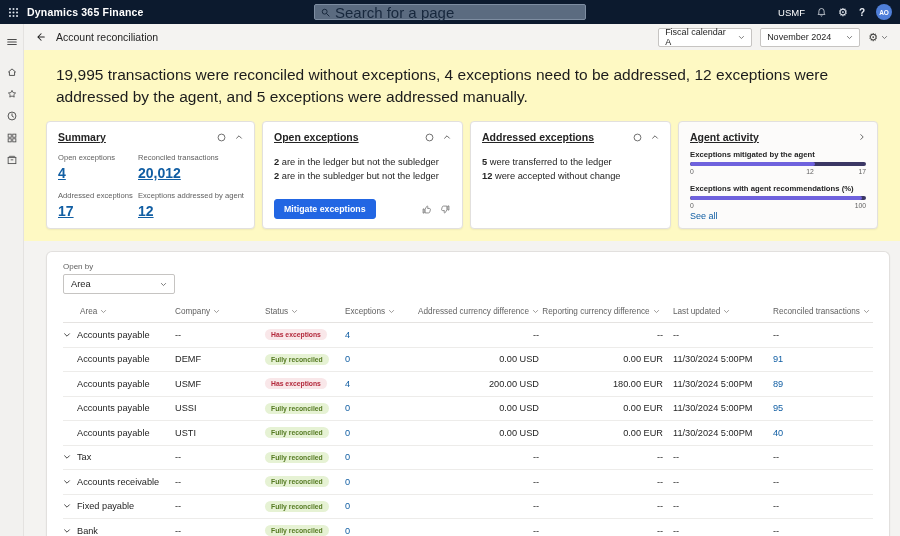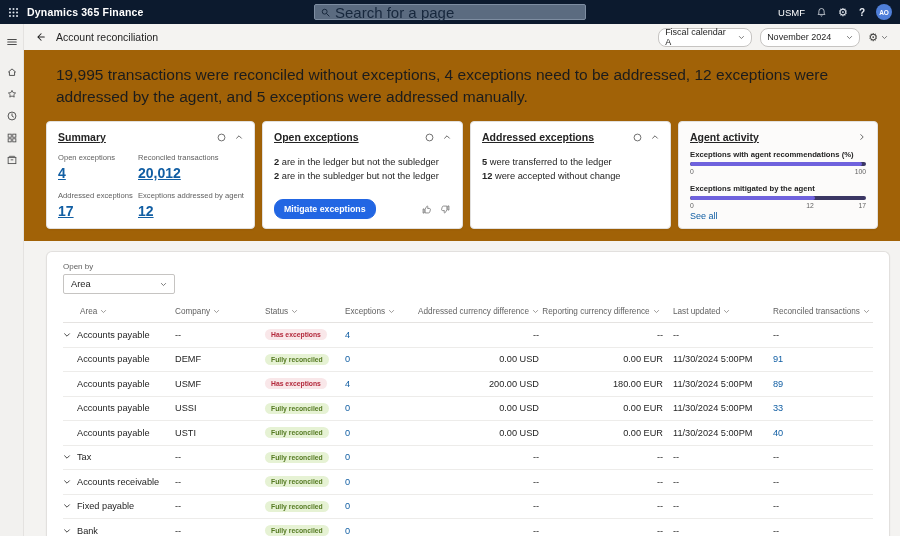--- a/index.html
+++ b/index.html
@@ -27,44 +27,44 @@
   .sidebar { width: 24px; background: #f2f1ef; border-right: 1px solid #e4e2e0; display: flex; flex-direction: column; align-items: center; padding-top: 7px; gap: 0; flex: none; }
   .side-ic { width: 24px; height: 22px; display: flex; align-items: center; justify-content: center; color: #4c4c4c; cursor: pointer; }
   .side-ic.first { margin-bottom: 8px; }
   .content { flex: 1; display: flex; flex-direction: column; background: #f4f3f1; min-width: 0; }
 
   
   .navbar { height: 26px; display: flex; align-items: center; padding: 0 12px 0 10px; gap: 10px; flex: none; }
   .back-btn { display: flex; align-items: center; cursor: pointer; }
   .page-title { font-size: 10.5px; color: #242424; white-space: nowrap; }
   .nav-right { margin-left: auto; display: flex; align-items: center; gap: 8px; }
-  .combo { background: #fff; border: 1px solid #c6c4c2; border-radius: 8px; height: 19px; display: flex; align-items: center; justify-content: space-between; padding: 0 6px; font-size: 9px; color: #242424; cursor: pointer; gap: 6px; }
+  .combo { background: #fff; border: 1px solid #c6c4c2; border-radius: 2px; height: 19px; display: flex; align-items: center; justify-content: space-between; padding: 0 6px; font-size: 9px; color: #242424; cursor: pointer; gap: 6px; }
   .combo.w1 { width: 94px; } .combo.w2 { width: 100px; }
   .nav-gear { display: flex; align-items: center; gap: 3px; cursor: pointer; color: #3a3a38; font-size: 11px; }
 
   
-  .hero { background: #a16207; padding: 12px 22px 12px 22px; flex: none; }
+  .hero { background: #fef9c3; padding: 12px 22px 12px 22px; flex: none; }
   .headline { font-size: 15.5px; line-height: 1.42; color: #1c1c1c; max-width: 826px; margin: 2px 0 13px 10px; }
   .cards { display: flex; gap: 7px; }
   .card { background: #fff; border: 1px solid #e2e0de; border-radius: 4px; box-shadow: 0 1px 2px rgba(0,0,0,.06); padding: 9px 11px; height: 108px; display: flex; flex-direction: column; }
   .card-head { display: flex; align-items: center; text-decoration: underline; }
   .card-title { font-size: 10.5px; font-weight: 700; color: #242424; white-space: nowrap; }
   .card-icons { margin-left: auto; display: flex; align-items: center; gap: 9px; color: #616161; }
   .card-icons span { display: flex; cursor: pointer; }
 
   .card-summary { width: 209px; flex: none; }
   .metric-grid { margin-top: 10px; display: grid; grid-template-columns: 80px 1fr; row-gap: 9px; }
   .metric-label { font-size: 7.6px; color: #616161; white-space: nowrap; margin-bottom: 2px; }
   .metric-value { font-size: 14px; font-weight: 700; color: #115ea3; text-decoration: underline; cursor: pointer; display: inline-block; }
 
   .card-mid { width: 201px; flex: none; }
   .card-lines { margin-top: 12px; font-size: 9.3px; line-height: 1.55; color: #242424; }
   .card-lines b { font-weight: 700; }
   .card-foot { margin-top: auto; display: flex; align-items: center; justify-content: space-between; }
-  .btn { font-family: "Liberation Sans", sans-serif; font-size: 8.8px; font-weight: 700; border-radius: 9px; padding: 4px 9px; cursor: pointer; }
+  .btn { font-family: "Liberation Sans", sans-serif; font-size: 8.8px; font-weight: 700; border-radius: 3px; padding: 4px 9px; cursor: pointer; }
   .btn-primary { background: #2266e3; color: #fff; border: 1px solid #2266e3; }
   .btn-secondary { background: #fff; color: #242424; border: 1px solid #c6c4c2; }
   .thumbs { display: flex; gap: 8px; color: #616161; }
   .thumbs span { display: flex; cursor: pointer; }
   .thumb-down svg { transform: rotate(180deg); }
 
   .card-agent { flex: 1; background: #fcfbfa; }
   .bar-block { margin-top: 7px; }
   .bar-label { font-size: 7.7px; font-weight: 700; color: #242424; margin-bottom: 3px; white-space: nowrap; }
   .track { height: 4px; border-radius: 2px; background: #3b3764; overflow: hidden; }
@@ -333,40 +333,40 @@
               <span class="card-title">Agent activity</span>
               <span class="card-icons">
                 <span>
                     <svg width="8" height="8" viewBox="0 0 10 10">
                       <path d="M3.5 2 6.5 5 3.5 8" fill="none" stroke="currentColor" stroke-width="1.2" stroke-linecap="round"></path>
                     </svg>
                   </span>
               </span>
             </div>
             <div class="bar-block">
-              <div class="bar-label">Exceptions with agent recommendations (%)</div>
-              <div class="track">
-                  <div class="fill" style="width: 98%;"></div>
-                </div>
-              <div class="ticks">
-                <span class="t0">0</span>
-                <span class="t1">100</span>
-              </div>
-            </div>
-            <div class="bar-block">
               <div class="bar-label">Exceptions mitigated by the agent</div>
               <div class="track">
                   <div class="fill" style="width: 71%;"></div>
                 </div>
               <div class="ticks">
                 <span class="t0">0</span>
                 <span class="tm">12</span>
                 <span class="t1">17</span>
               </div>
             </div>
+            <div class="bar-block">
+              <div class="bar-label">Exceptions with agent recommendations (%)</div>
+              <div class="track">
+                  <div class="fill" style="width: 98%;"></div>
+                </div>
+              <div class="ticks">
+                <span class="t0">0</span>
+                <span class="t1">100</span>
+              </div>
+            </div>
             <span class="see-all">See all</span>
           </div>
 
         </div>
       </section>
 
       <section class="table-panel">
         <div class="groupby-label">Open by</div>
         <div class="groupby">
           <span>Area</span>
@@ -477,21 +477,21 @@
           <div class="c-area">
               <span class="chev-slot"></span>
               <span>Accounts payable</span>
             </div>
           <div class="c-company">USSI</div>
           <div class="c-status"><span class="badge success">Fully reconciled</span></div>
           <div class="c-exc"><span class="tlink">0</span></div>
           <div class="c-acct">0.00 USD</div>
           <div class="c-rep">0.00 EUR</div>
           <div class="c-upd">11/30/2024 5:00PM</div>
-          <div class="c-rec"><span class="link">33</span></div>
+          <div class="c-rec"><span class="link">95</span></div>
         </div>
 
         <div class="trow">
           <div class="c-area">
               <span class="chev-slot"></span>
               <span>Accounts payable</span>
             </div>
           <div class="c-company">USTI</div>
           <div class="c-status"><span class="badge success">Fully reconciled</span></div>
           <div class="c-exc"><span class="tlink">0</span></div>

